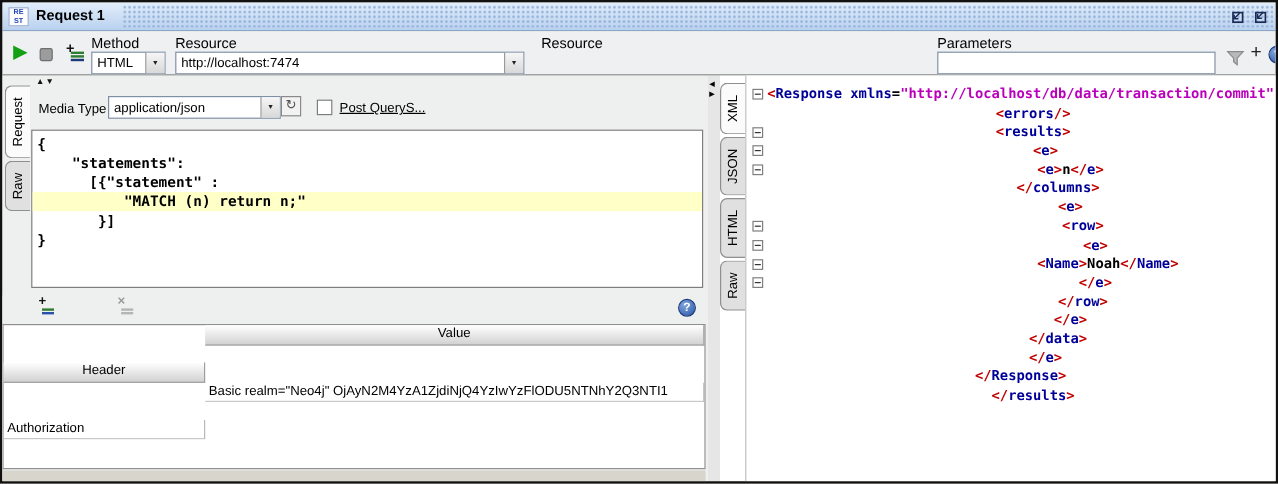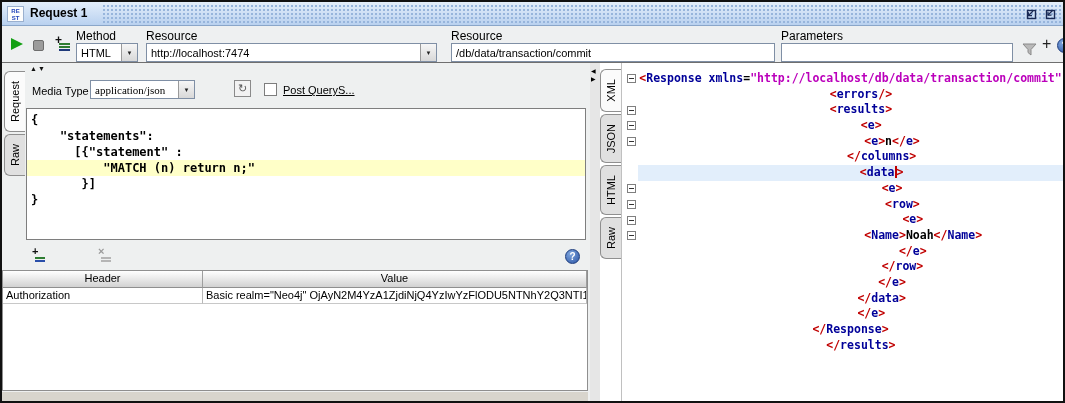--- a/index.html
+++ b/index.html
@@ -49,21 +49,21 @@
   .left-panel{ position:absolute; left:0; top:0; width:588px; height:338px; background:#eef0f0; }
   .vtabs{ position:absolute; display:flex; flex-direction:column; gap:2px; }
   .left-tabs{ left:2px; top:8px; width:21px; }
   .vtab{ width:21px; border:1px solid #8f8f8f; border-right:none; border-radius:6px 0 0 6px;
     background:#e0e0e0; display:flex; align-items:center; justify-content:center; padding:9px 0; }
   .vtab.selected{ background:#fbfbfb; }
   .vtab span{ display:block; writing-mode:vertical-lr; transform:rotate(180deg); font-size:11px; color:#000; }
 
   .collapse-arrows{ position:absolute; left:28px; top:2px; font-size:7px; color:#111; letter-spacing:1px; }
   .media-label{ position:absolute; left:30px; top:22px; font-size:11px; }
-  .media-combo{ left:88px; width:105px;font-family:Liberation Serif, serif; }
+  .media-combo{ left:88px; width:144px; }
   .refresh-icon{ position:absolute; left:232px; top:17px; width:17px; height:17px; border:1px solid #8a8a8a;
     background:#f2f2f2; color:#555; font-size:11px; text-align:center; line-height:15px; }
   .pq-checkbox{ position:absolute; left:262px; top:20px; width:13px; height:13px; background:#fff; border:1px solid #7d7d7d; }
   .pq-label{ position:absolute; left:281px; top:21px; font-size:11px;text-decoration:underline; }
 
   .json-editor{ position:absolute; left:24px; top:45px; width:560px; height:132px; background:#fff;
     border:1px solid #7e7e7e; font-family:"DejaVu Sans Mono", monospace; font-size:12px; font-weight:bold;
     padding-top:3px; overflow:hidden; }
   .ed-line{ height:16px; line-height:16px; white-space:pre; padding-left:4px; color:#000; }
   .ed-line.hl{ background:#ffffc8; }
@@ -74,21 +74,21 @@
   .mini-icon .bar{ position:absolute; left:3px; height:2px; width:10px; }
   .hdr-help{ position:absolute; right:8px; top:3px; }
 
   .headers-table{ position:absolute; left:0; top:207px; width:586px; height:121px; background:#fff; border:1px solid #8f8f8f; }
   .ht-row{ display:flex; }
   .ht-cell{ border-right:1px solid #b8b8b8; border-bottom:1px solid #c8c8c8; font-size:11px;
     padding:1px 3px; white-space:nowrap; overflow:hidden; }
   .ht-head .ht-cell{ background:linear-gradient(#ffffff,#d2d2d2); border-right:1px solid #9e9e9e;
     border-bottom:1px solid #8f8f8f; text-align:center; height:17px; }
   .ht-body .ht-cell{ height:16px; }
-  .col-h{ width:200px; } .col-v{ flex:1; }
+  .col-h{ width:168px;margin-top:31px; } .col-v{ flex:1; }
   .left-bottom{ position:absolute; left:0; top:329px; width:586px; height:9px; background:#d8d5cd; }
 
   .splitter{ position:absolute; left:588px; top:0; width:10px; height:338px; background:#e6e6e6; }
   .splitter .arrows{ position:absolute; left:1px; top:4px; font-size:6px; color:#000; line-height:8px; text-align:center; }
 
   .right-panel{ position:absolute; left:598px; top:0; width:463px; height:338px; background:#fff; }
   .right-tabs{ left:0px; top:6px; width:21px; }
   .right-panel .code-wrap{ position:absolute; left:21px; top:0; right:0; bottom:0; background:#fff; border-left:1px solid #c0c0c0; }
   .fold-col{ position:absolute; left:2px; top:8px; width:14px; }
   .fold-row{ height:15.7px; display:flex; align-items:center; justify-content:center; }
@@ -149,21 +149,20 @@
         <span class="btn">▼</span>
       </div>
 
       <div class="tb-label" style="left:144px;">Resource</div>
       <div class="combo" style="left:144px; width:291px;">
         <span class="val">http://localhost:7474</span>
         <span class="btn">▼</span>
       </div>
 
       <div class="tb-label" style="left:449px;">Resource</div>
-      <input class="tb-input" style="left: 449px; width: 324px;" value="/db/data/transaction/commit">
 
       <div class="tb-label" style="left:779px;">Parameters</div>
       <input class="tb-input" style="left: 779px; width: 232px;" value="">
 
       <div class="extract-icon">
         <svg width="15" height="13" viewBox="0 0 15 13">
             <path d="M1 1 H14 L9 6.5 V12 L6 9.5 V6.5 Z" fill="#b9b9b9" stroke="#8a8a8a"></path>
           </svg>
       </div>
       <div class="plus-icon">+</div>
@@ -288,21 +287,20 @@
               <div class="fold-row"></div>
               <div class="fold-row"></div>
             </div>
           <div class="xml-code" id="xml-code">
               <div class="xml-line"><span class="seg-br">&lt;</span><span class="seg-tag">Response</span><span class="seg-pl"> </span><span class="seg-attr">xmlns</span><span class="seg-pl">=</span><span class="seg-val">"http://localhost/db/data/transaction/commit"</span></div>
               <div class="xml-line"><span class="seg-pl">   </span><span class="seg-br">&lt;</span><span class="seg-tag">errors</span><span class="seg-br">/&gt;</span></div>
               <div class="xml-line"><span class="seg-pl">   </span><span class="seg-br">&lt;</span><span class="seg-tag">results</span><span class="seg-br">&gt;</span></div>
               <div class="xml-line"><span class="seg-pl">      </span><span class="seg-br">&lt;</span><span class="seg-tag">e</span><span class="seg-br">&gt;</span></div>
               <div class="xml-line"><span class="seg-pl">            </span><span class="seg-br">&lt;</span><span class="seg-tag">e</span><span class="seg-br">&gt;</span><span class="seg-pl">n</span><span class="seg-br">&lt;/</span><span class="seg-tag">e</span><span class="seg-br">&gt;</span></div>
               <div class="xml-line"><span class="seg-pl">         </span><span class="seg-br">&lt;/</span><span class="seg-tag">columns</span><span class="seg-br">&gt;</span></div>
-              <div class="xml-line current"><span class="seg-pl">         </span><span class="seg-br">&lt;</span><span class="seg-tag">data</span><span class="cursor"></span><span class="seg-br">&gt;</span></div>
               <div class="xml-line"><span class="seg-pl">            </span><span class="seg-br">&lt;</span><span class="seg-tag">e</span><span class="seg-br">&gt;</span></div>
               <div class="xml-line"><span class="seg-pl">               </span><span class="seg-br">&lt;</span><span class="seg-tag">row</span><span class="seg-br">&gt;</span></div>
               <div class="xml-line"><span class="seg-pl">                  </span><span class="seg-br">&lt;</span><span class="seg-tag">e</span><span class="seg-br">&gt;</span></div>
               <div class="xml-line"><span class="seg-pl">                     </span><span class="seg-br">&lt;</span><span class="seg-tag">Name</span><span class="seg-br">&gt;</span><span class="seg-pl">Noah</span><span class="seg-br">&lt;/</span><span class="seg-tag">Name</span><span class="seg-br">&gt;</span></div>
               <div class="xml-line"><span class="seg-pl">                  </span><span class="seg-br">&lt;/</span><span class="seg-tag">e</span><span class="seg-br">&gt;</span></div>
               <div class="xml-line"><span class="seg-pl">               </span><span class="seg-br">&lt;/</span><span class="seg-tag">row</span><span class="seg-br">&gt;</span></div>
               <div class="xml-line"><span class="seg-pl">            </span><span class="seg-br">&lt;/</span><span class="seg-tag">e</span><span class="seg-br">&gt;</span></div>
               <div class="xml-line"><span class="seg-pl">         </span><span class="seg-br">&lt;/</span><span class="seg-tag">data</span><span class="seg-br">&gt;</span></div>
               <div class="xml-line"><span class="seg-pl">      </span><span class="seg-br">&lt;/</span><span class="seg-tag">e</span><span class="seg-br">&gt;</span></div>
               <div class="xml-line"><span class="seg-br">&lt;/</span><span class="seg-tag">Response</span><span class="seg-br">&gt;</span></div>

